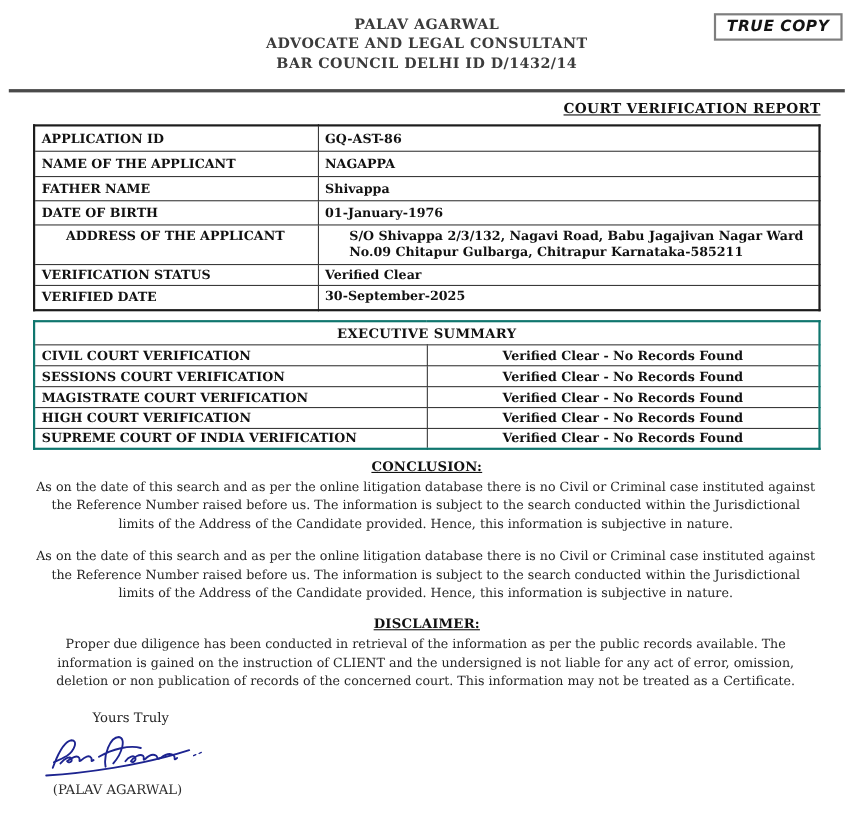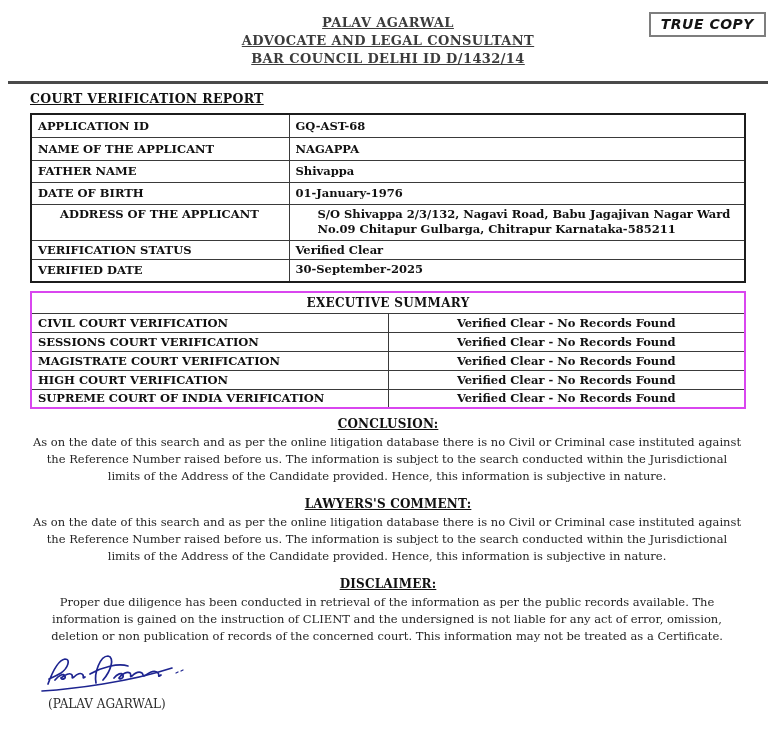--- a/index.html
+++ b/index.html
@@ -9,35 +9,35 @@
     font-family:"DejaVu Serif", serif;
     color:#1a1a1a;
     position:relative;
   }
   .page { position:relative; padding:10px 30px 0 30px; }
 
   
   .letterhead { text-align:center; padding-top:4px; }
   .letterhead div {
     font-weight:bold; color:#3c3c3c;
-    font-size:13px; line-height:18px; letter-spacing:0.4px;text-decoration:underline;
+    font-size:13px; line-height:18px; letter-spacing:0.4px;
   }
   .stamp {
     position:absolute; top:12px; right:10px;
     border:2px solid #7e7e7e; padding:2px 10px 3px 10px;
     font-family:"DejaVu Sans", sans-serif;
     font-style:italic; font-weight:bold; font-size:14px; color:#141414;
     letter-spacing:0.5px;
   }
   .rule {
     margin:13px -22px 7px -22px;
     border-top:3px solid #4a4a4a;
   }
   .report-title {
-    text-align:left; font-weight:bold; font-size:12.5px;
+    text-align:right; font-weight:bold; font-size:12.5px;
     text-decoration:underline; letter-spacing:0.3px;
     margin-bottom:7px; color:#111;
   }
 
   
   table { width:100%; border-collapse:collapse; table-layout:fixed; }
   .info-table { border:2px solid #1c1c1c; }
   .info-table td {
     border:1px solid #3a3a3a; font-size:11.5px; color:#111;
     padding:1px 6px; vertical-align:middle; overflow:hidden;
@@ -45,21 +45,21 @@
   .info-table td.lbl { width:258px; font-weight:bold; }
   .info-table td.val { font-weight:bold; }
   .info-table td.val-light { font-weight:bold; }
   tr.r-std  { height:23px;padding-left:28px; }
   tr.r-mid  { height:22px; }
   tr.r-addr { height:36px; }
   tr.r-addr td { vertical-align:top; padding-top:2px; line-height:15px;padding-left:28px; }
   tr.r-thin { height:19px; }
   tr.r-date td.val { vertical-align:top; padding-top:2px; }
 
-  .exec-table { border:2px solid #d946ef; margin-top:8px; }
+  .exec-table { border:2px solid #0f766e; margin-top:8px; }
   .exec-table th {
     border:1px solid #3a3a3a; font-size:12px; font-weight:bold;
     text-align:center; height:21px; color:#111; letter-spacing:0.3px;
   }
   .exec-table td {
     border:1px solid #3a3a3a; font-size:11.5px; color:#111;
     padding:1px 6px; height:19px; overflow:hidden;
   }
   .exec-table td.lbl { width:258px; font-weight:bold;margin-top:20px; }
   .exec-table td.val { font-weight:bold; text-align:center; }
@@ -95,21 +95,21 @@
   <div class="stamp">TRUE COPY</div>
 
   <div class="rule"></div>
 
   <div class="report-title">COURT VERIFICATION REPORT</div>
 
   <table class="info-table">
     <tbody>
         <tr class="r-std">
       <td class="lbl">APPLICATION ID</td>
-      <td class="val">GQ-AST-68</td>
+      <td class="val">GQ-AST-86</td>
     </tr>
     <tr class="r-std">
       <td class="lbl">NAME OF THE APPLICANT</td>
       <td class="val">NAGAPPA</td>
     </tr>
     <tr class="r-mid">
       <td class="lbl">FATHER NAME</td>
       <td class="val-light">Shivappa</td>
     </tr>
     <tr class="r-mid">
@@ -158,29 +158,29 @@
     </tr>
   </tbody>
     </table>
 
   <div class="section first">
     <div class="section-heading">CONCLUSION:</div>
     <div class="section-body">As on the date of this search and as per the online litigation database there is no Civil or Criminal case instituted against the Reference Number raised before us. The information is subject to the search conducted within the Jurisdictional limits of the Address of the Candidate provided. Hence, this information is subjective in nature.</div>
   </div>
 
   <div class="section">
-    <div class="section-heading">LAWYERS'S COMMENT:</div>
     <div class="section-body">As on the date of this search and as per the online litigation database there is no Civil or Criminal case instituted against the Reference Number raised before us. The information is subject to the search conducted within the Jurisdictional limits of the Address of the Candidate provided. Hence, this information is subjective in nature.</div>
   </div>
 
   <div class="section">
     <div class="section-heading">DISCLAIMER:</div>
     <div class="section-body">Proper due diligence has been conducted in retrieval of the information as per the public records available. The information is gained on the instruction of CLIENT and the undersigned is not liable for any act of error, omission, deletion or non publication of records of the concerned court. This information may not be treated as a Certificate.</div>
   </div>
 
+  <div class="closing">Yours Truly</div>
 
   <div class="signature">
     <svg width="160" height="48" viewBox="0 0 160 48">
       <g fill="none" stroke="#1d2490" stroke-width="1.7" stroke-linecap="round">
 
         <path d="M14 35 C 18 24, 24 11, 31 10 C 37 10, 34 19, 27 24 C 22 27, 17 29, 15 30"></path>
 
         <path d="M21 31 C 25 26, 30 24, 31 27 C 32 30, 28 31, 27 29 C 31 26, 36 23, 38 26 C 39 28, 37 30, 40 28 C 43 25, 47 23, 49 26 C 50 28, 48 30, 51 28"></path>
 
         <path d="M62 34 C 60 24, 66 7, 74 7 C 81 8, 77 22, 69 31 M56 25 C 68 18, 84 14, 94 17"></path>

